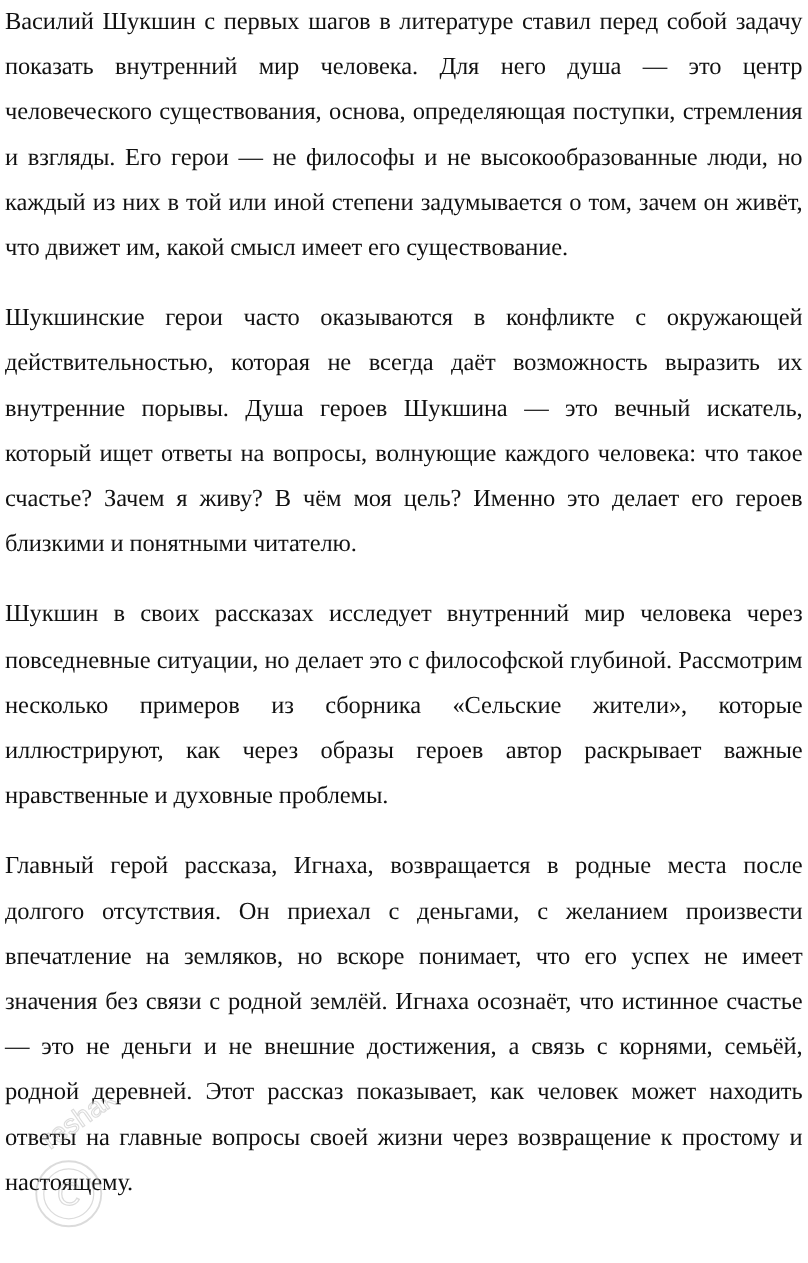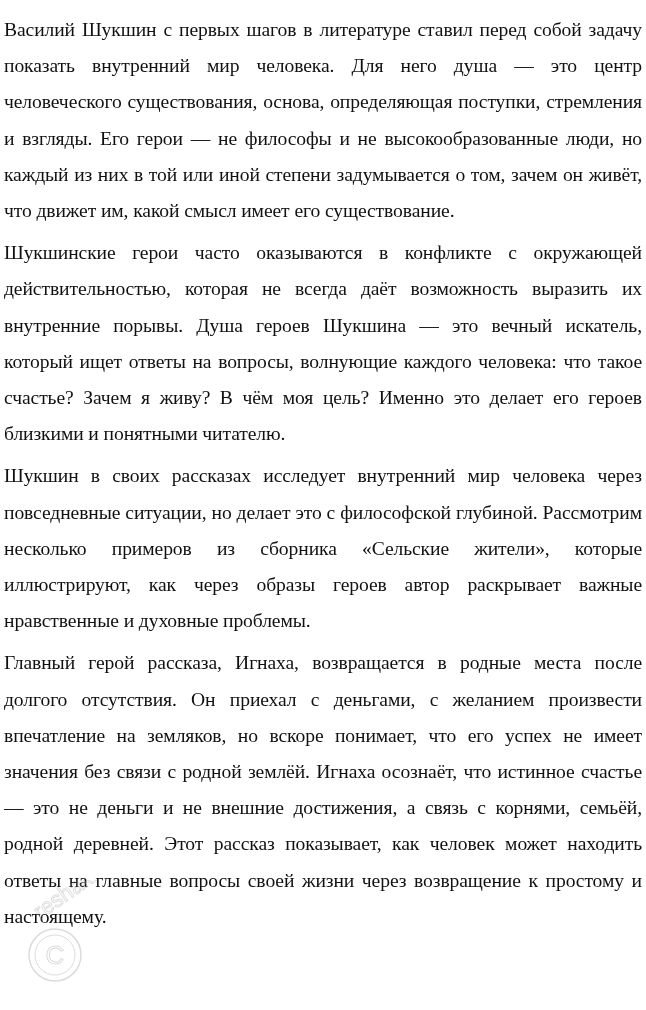--- a/index.html
+++ b/index.html
@@ -23,29 +23,29 @@
     }
     .para {
       margin: 0;
       font-size: 19.6px;
       line-height: 36.2px;
       text-align: justify;
       text-align-last: left;
       letter-spacing: -0.1px;
       word-spacing: 0px;
     }
-    .para + .para { margin-top: 6px; }
+    .para + .para { margin-top: 20px; }
     .heading {
       margin: 6px 0 0 0;
       font-size: 19.6px;
       line-height: 36.2px;
       font-weight: bold;
     }
     .heading + .para { margin-top: 6px; }
-    .p1 { padding-top: 12px; margin-top: 0; }
+    .p1 { padding-top: 0px; margin-top: 0; }
     .watermark {
       position: absolute;
       left: 10px;
       top: 880px;
       width: 130px;
       height: 130px;
       pointer-events: none;
       opacity: 0.35;
     }
   </style>

